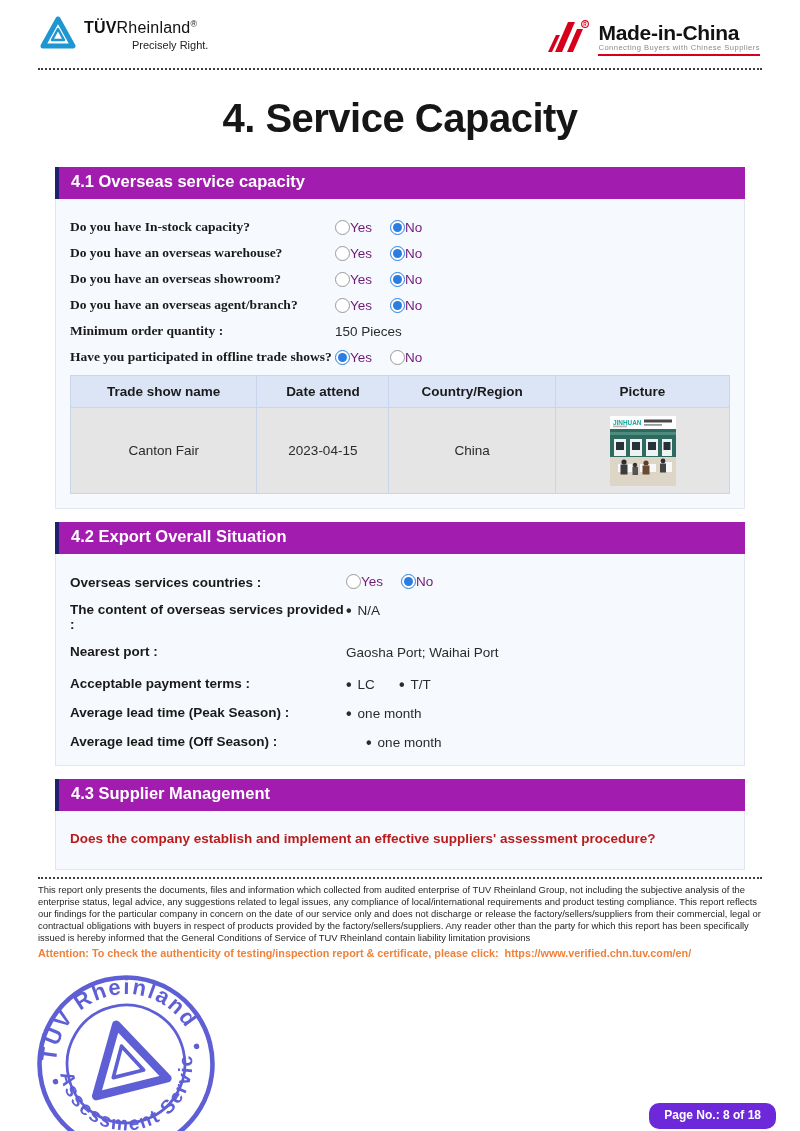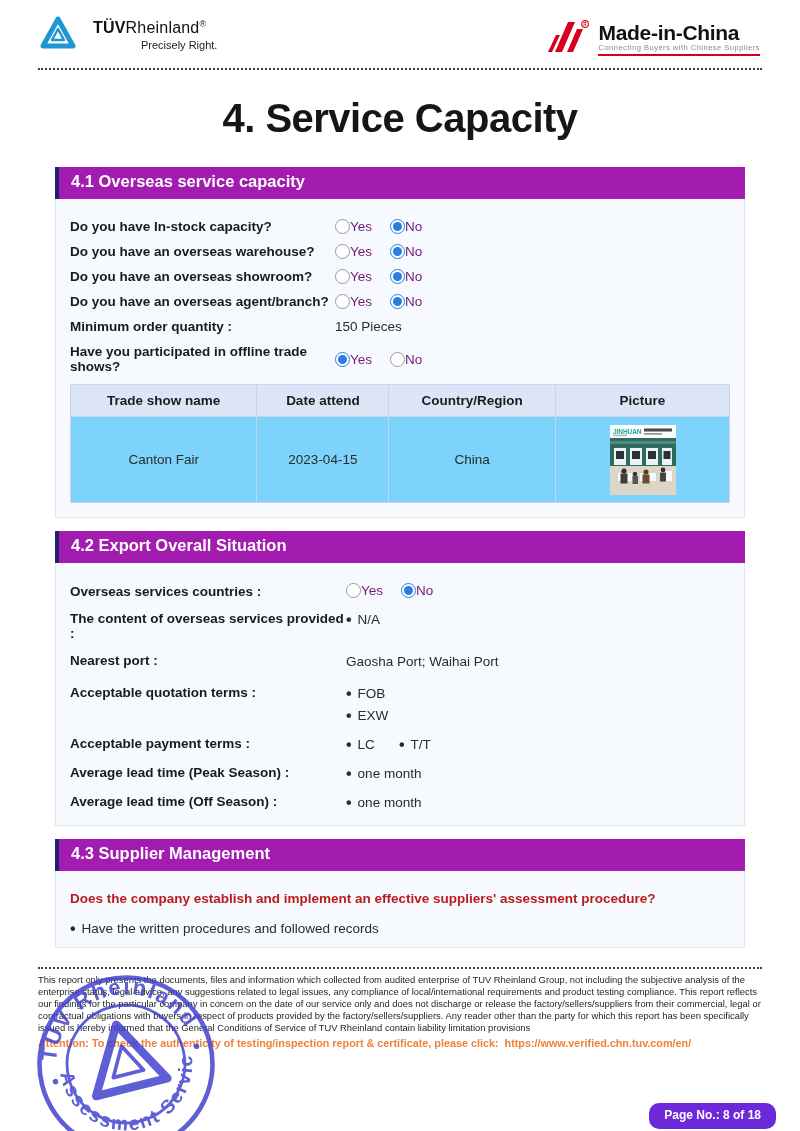--- a/index.html
+++ b/index.html
@@ -6,21 +6,21 @@
   html,body { background:#ffffff; }
   .page {
     position:relative; width:800px; height:1131px; margin:0 auto;
     background:#fff; overflow:hidden;
     font-family:"Liberation Sans", sans-serif; color:#1c1c1c;
   }
 
   
   .header { display:flex; justify-content:space-between; align-items:flex-start;
     margin:0 38px; padding:16px 2px 10px; border-bottom:2px dotted #3d3d3d; }
-  .tuv-logo { display:flex; gap:17px; align-items:flex-start; }
+  .tuv-logo { display:flex; gap:8px; align-items:flex-start; }
   .tuv-text { padding-top:3px; }
   .tuv-brand { font-size:16px; color:#111; letter-spacing:.2px; }
   .tuv-brand .b { font-weight:bold; }
   .tuv-brand sup { font-size:9px; }
   .tuv-tagline { font-size:11px; color:#222; margin-top:2px;padding-left:48px; }
   .mic-logo { display:flex; gap:7px; align-items:flex-start; margin-top:2px; }
   .mic-text { padding-top:4px; }
   .mic-name { font-size:21px; font-weight:bold; color:#121212; line-height:1; letter-spacing:-.3px; }
   .mic-tagline { font-size:7.6px; color:#8a8a8a; letter-spacing:.45px; white-space:nowrap;
     border-bottom:2px solid #d6001c; padding-bottom:2px; margin-top:0; }
@@ -32,58 +32,58 @@
   
   .section { margin:26px 55px 0; }
   .section.tight { margin-top:13px; }
   .section-bar { background:#a21caf; border-left:4px solid #20206e; color:#fff;
     font-size:16.5px; font-weight:bold; padding:5px 12px 8px; }
   .section-body { background:#f6f9fd; border:1px solid #e2e6ee; border-top:none;
     padding:20px 14px 14px; }
 
   .q-row { display:flex; align-items:center; margin-bottom:10px; }
   .q-row:last-child { margin-bottom:0; }
-  .q-label { width:265px; flex-shrink:0; font-weight:bold; font-size:13.5px; color:#1a1a1a; }
+  .q-label { width:265px; flex-shrink:0; font-weight:bold; font-size:13.5px; color:#1a1a1a;font-family:Liberation Serif, serif; }
   .q-value { font-size:13.5px; color:#2b2b2b; }
 
   .radio-group { display:flex; gap:18px; align-items:center; }
   .radio-opt { display:flex; align-items:center; gap:0; font-size:13.5px; color:#701a75; cursor:default; }
   .radio { width:15px; height:15px; border-radius:50%; border:1.5px solid #9a9a9a;
     background:#fff; position:relative; flex-shrink:0; }
   .radio.on { border-color:#2b7de0; }
   .radio.on::after { content:""; position:absolute; inset:2px; border-radius:50%; background:#2b7de0; }
 
   
-  table.ts { width:100%; border-collapse:collapse; margin-top:4px; background:#7dd3fc;padding-left:20px; }
+  table.ts { width:100%; border-collapse:collapse; margin-top:4px; background:#e5e5e5;padding-left:20px; }
   table.ts th { background:#dce5f5; border:1px solid #c9d5ea; font-size:13.5px;
     font-weight:bold; padding:8px 4px; color:#1b1b1b; }
   table.ts td { border:1px solid #c9d5ea; text-align:center; font-size:13.5px;
     color:#2b2b2b; padding:6px 4px; height:86px; vertical-align:middle; }
   .photo-wrap { display:flex; justify-content:center; }
 
   
   .v-row { display:flex; align-items:flex-start; margin-bottom:11px; }
-  .v-row:last-child { margin-bottom:0; }
+  .v-row:last-child { margin-bottom:0;gap:20px; }
   .v-label { width:276px; flex-shrink:0; font-weight:bold; font-size:13.5px; color:#1a1a1a; padding-top:1px; }
   .v-val { font-size:13.5px; color:#2b2b2b; }
   .v-val.wrap { max-width:168px; line-height:1.55; }
   .bullets { display:flex; flex-direction:column; gap:4px; }
   .bullets-inline { display:flex; gap:24px; }
   .bullet { font-size:13.5px; color:#2b2b2b; }
   .bullet::before { content:"•"; font-weight:bold; font-size:16px; margin-right:6px;
     position:relative; top:1px; }
 
   
   .s3-line { font-size:13.5px; margin-bottom:13px; }
   .s3-line .lbl { font-weight:bold; color:#1a1a1a; }
   .s3-line .val { margin-left:9px; color:#2b2b2b; }
   .s3-q { font-weight:bold; font-size:13.5px; color:#b91c1c; margin-bottom:13px; }
 
   
-  .footer { margin:19px 38px 0; border-top:2px dotted #3d3d3d; padding-top:5px; }
+  .footer { margin:7px 38px 0; border-top:2px dotted #3d3d3d; padding-top:5px; }
   .disclaimer { font-size:9.4px; line-height:1.27; color:#1f1f1f; }
   .attention { margin-top:3px; font-size:10.8px; font-weight:bold; color:#f0813a; }
   .attention .url { color:#f0813a; text-decoration:none; margin-left:6px; }
 
   .stamp { position:absolute; left:34px; top:972px; width:184px; height:184px;
     opacity:.82; transform:rotate(-14deg); pointer-events:none; }
 
   .page-badge { position:absolute; right:24px; bottom:2px; background:#6d28d9; color:#fff;
     font-size:12px; font-weight:bold; padding:5px 15px 7px; border-radius:10px; }
 </style>
@@ -286,27 +286,20 @@
       <div class="v-row">
         <div class="v-label">The content of overseas services provided :</div>
         <div class="v-val"><span class="bullet">N/A</span></div>
       </div>
 
       <div class="v-row">
         <div class="v-label">Nearest port :</div>
         <div class="v-val wrap">Gaosha Port; Waihai Port</div>
       </div>
 
-      <div class="v-row">
-        <div class="v-label">Acceptable quotation terms :</div>
-        <div class="v-val bullets">
-          <span class="bullet">FOB</span>
-          <span class="bullet">EXW</span>
-        </div>
-      </div>
 
       <div class="v-row">
         <div class="v-label">Acceptable payment terms :</div>
         <div class="v-val bullets-inline">
           <span class="bullet">LC</span>
           <span class="bullet">T/T</span>
         </div>
       </div>
 
       <div class="v-row">
@@ -319,21 +312,20 @@
         <div class="v-val"><span class="bullet">one month</span></div>
       </div>
 
     </div>
   </div>
 
   <div class="section tight">
     <div class="section-bar">4.3 Supplier Management</div>
     <div class="section-body" style="padding-bottom:10px;">
       <div class="s3-q">Does the company establish and implement an effective suppliers' assessment procedure?</div>
-      <div><span class="bullet">Have the written procedures and followed records</span></div>
     </div>
   </div>
 
   <div class="footer">
     <div class="disclaimer">This report only presents the documents, files and information which collected from audited enterprise of TUV Rheinland Group, not including the subjective analysis of the enterprise status, legal advice, any suggestions related to legal issues, any compliance of local/international requirements and product testing compliance. This report reflects our findings for the particular company in concern on the date of our service only and does not discharge or release the factory/sellers/suppliers from their commercial, legal or contractual obligations with buyers in respect of products provided by the factory/sellers/suppliers. Any reader other than the party for which this report has been specifically issued is hereby informed that the General Conditions of Service of TUV Rheinland contain liability limitation provisions</div>
     <div class="attention">
       <span>Attention: To check the authenticity of testing/inspection report &amp; certificate, please click:</span><a href="#" class="url">https://www.verified.chn.tuv.com/en/</a>
     </div>
   </div>
 

